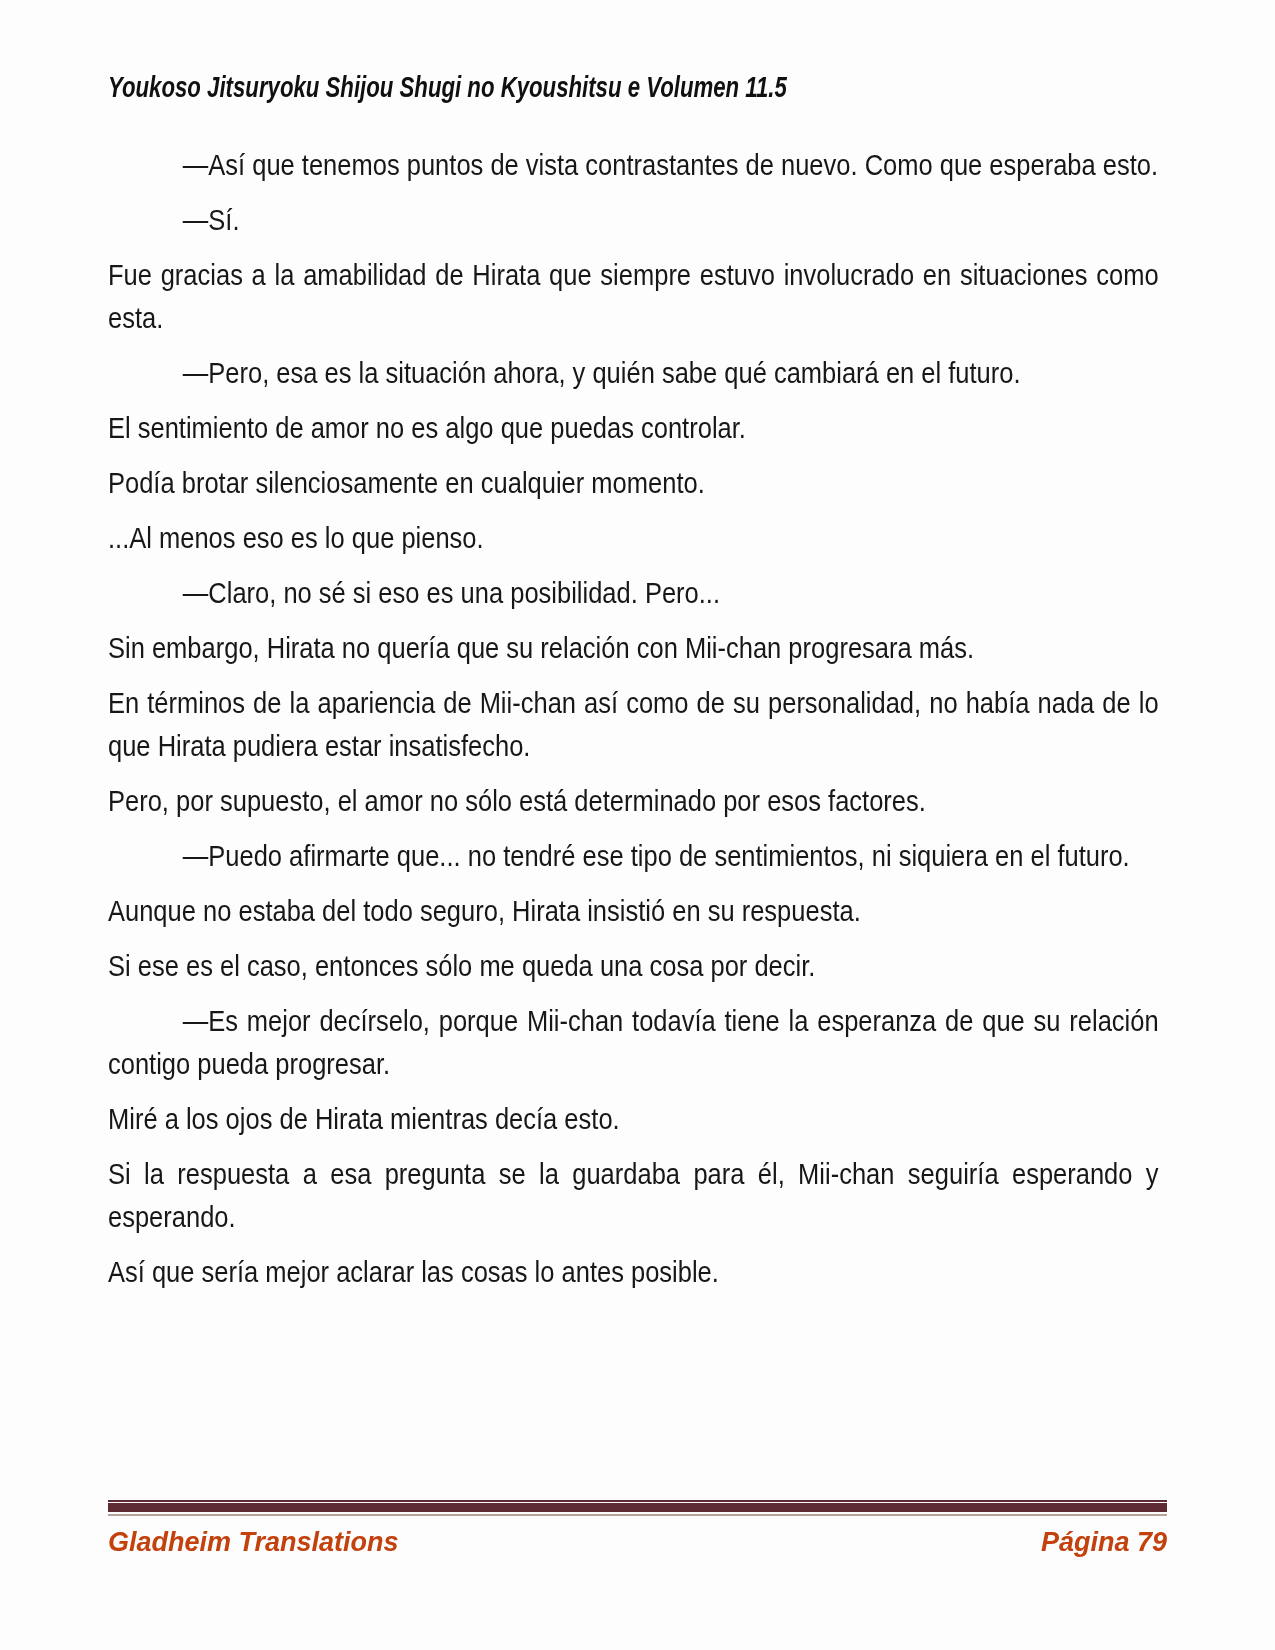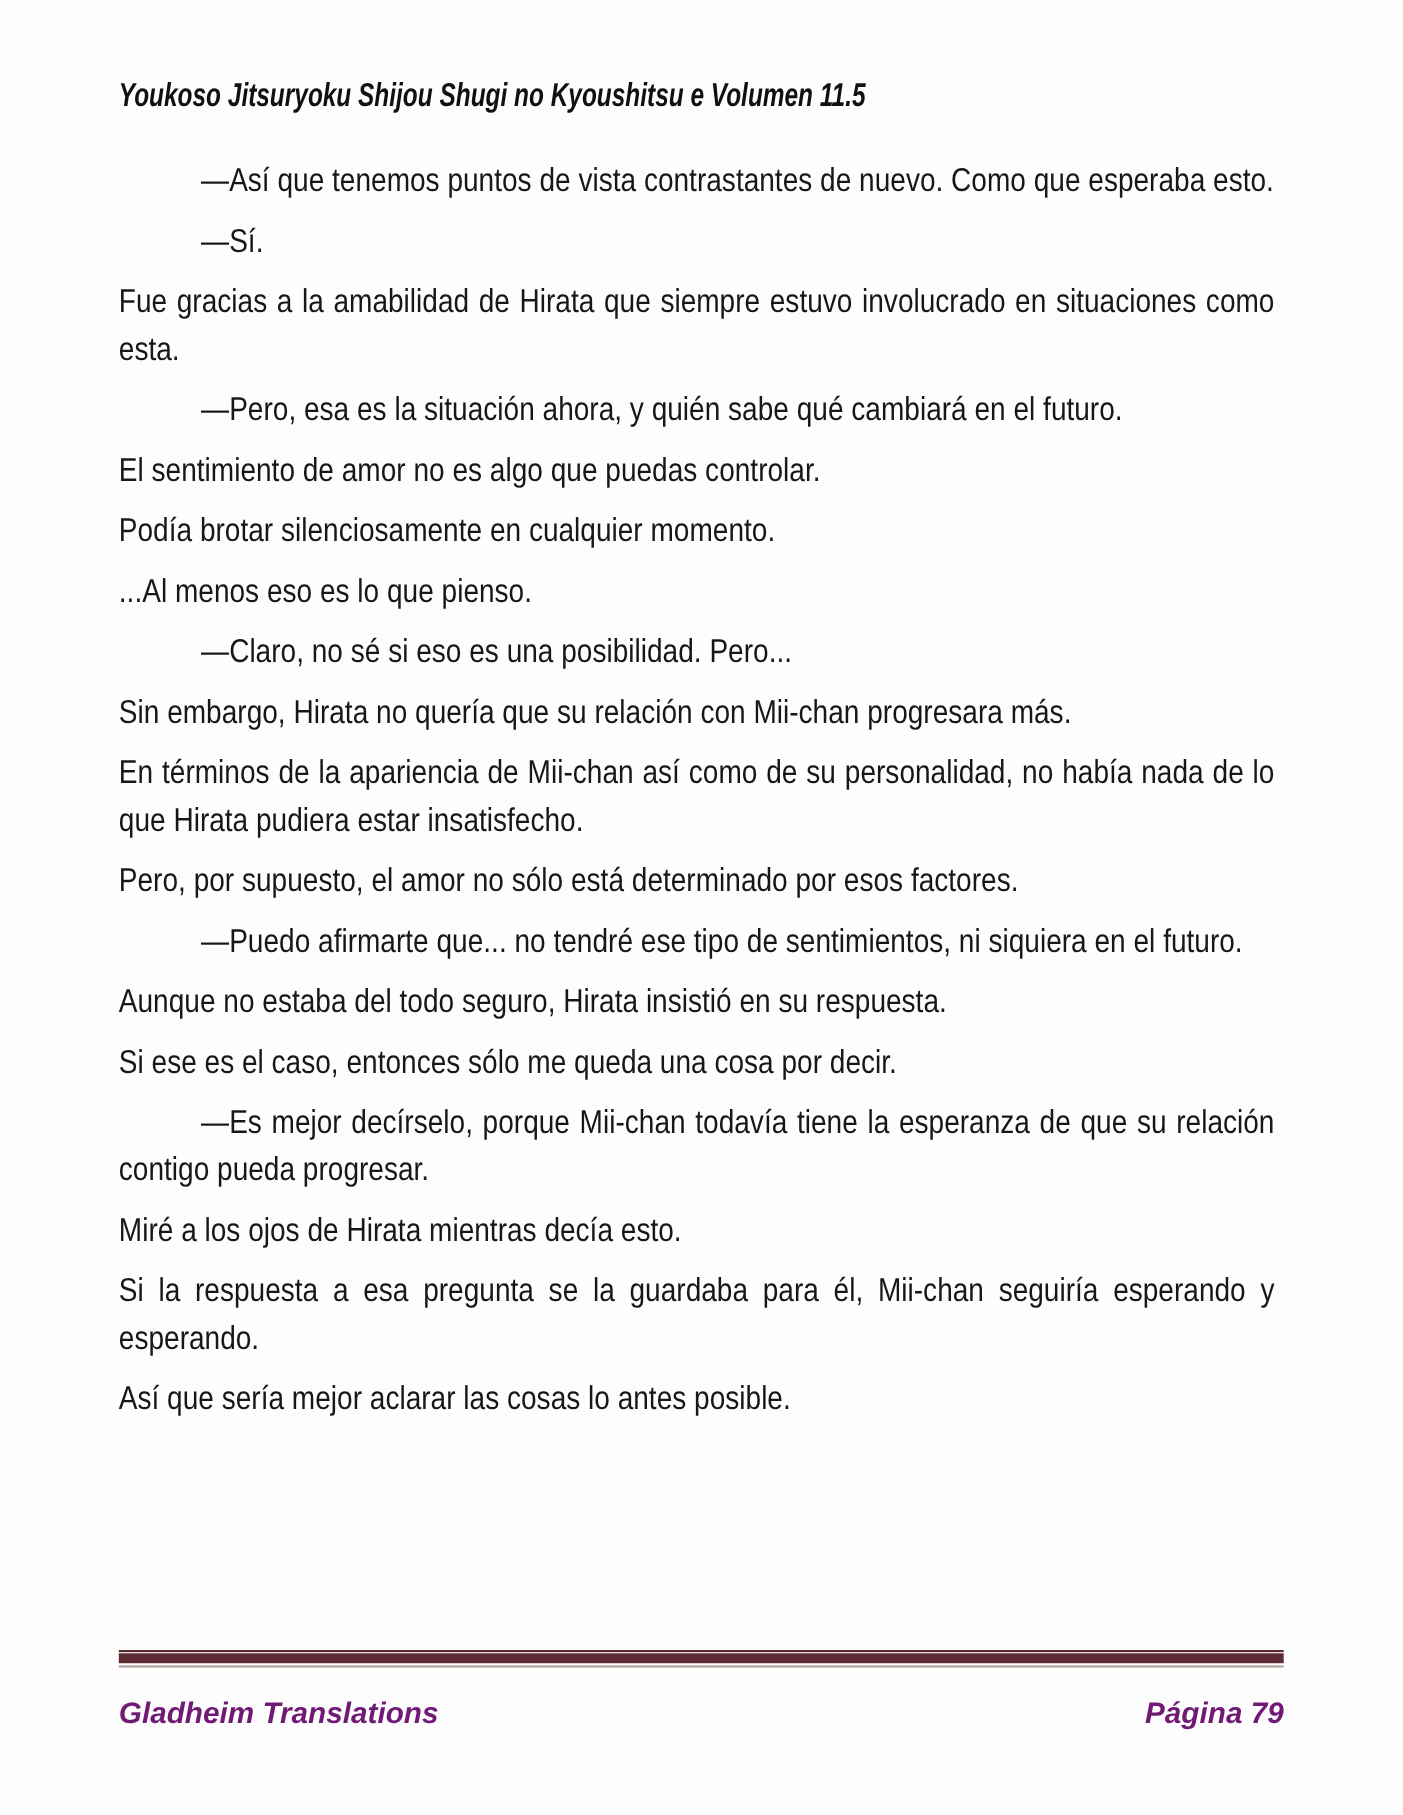--- a/index.html
+++ b/index.html
@@ -70,28 +70,28 @@
     height: 9px;
     width: 100%;
     margin-top: 1px;
   }
   .rule-thin-bottom {
     height: 2px;
     width: 100%;
     margin-top: 2px;
   }
   .footer-row {
-    margin-top: 26px;
+    margin-top: 11px;
     display: flex;
     justify-content: space-between;
     align-items: flex-start;
     font-weight: bold;
     font-style: italic;
     font-size: 27px;
-    color: #701a75;
+    color: #c2410c;
   }
 </style>
 </head>
 <body>
 
 <div class="page" style="background: rgb(253, 253, 253);">
 
   <div class="header-wrap">
     <h1 class="doc-title">Youkoso Jitsuryoku Shijou Shugi no Kyoushitsu e Volumen 11.5</h1>
   </div>

